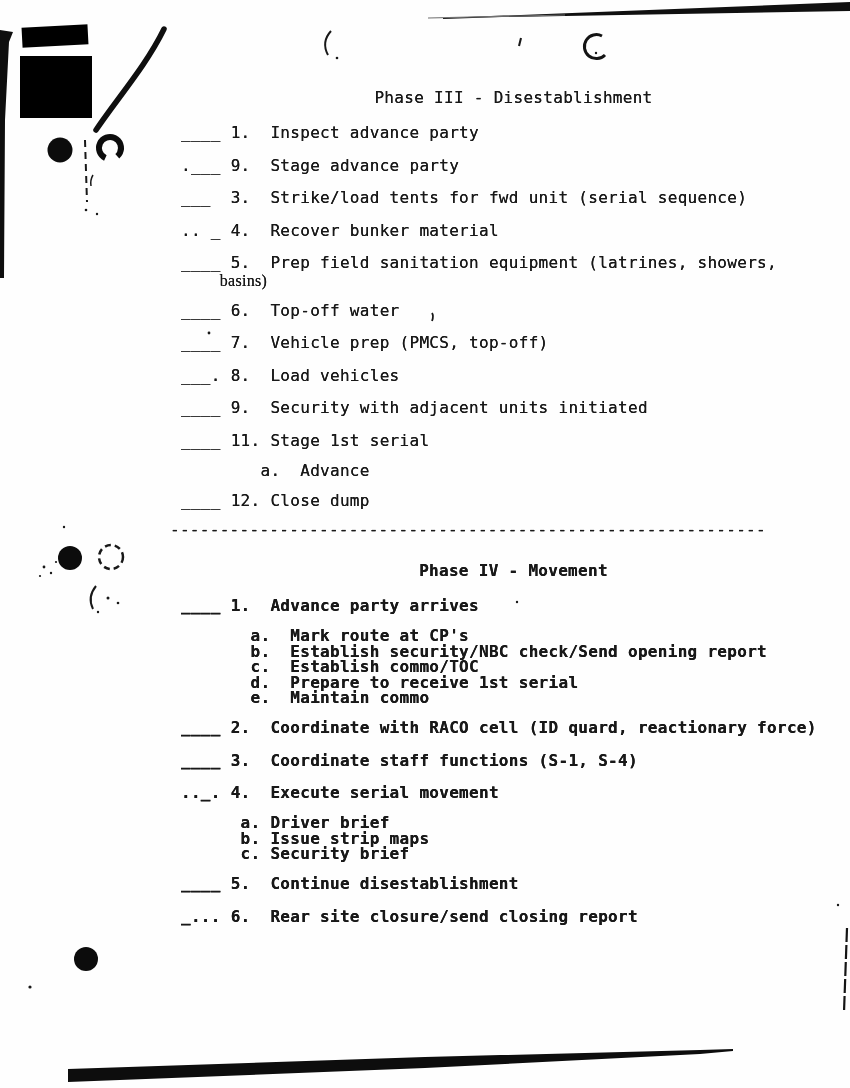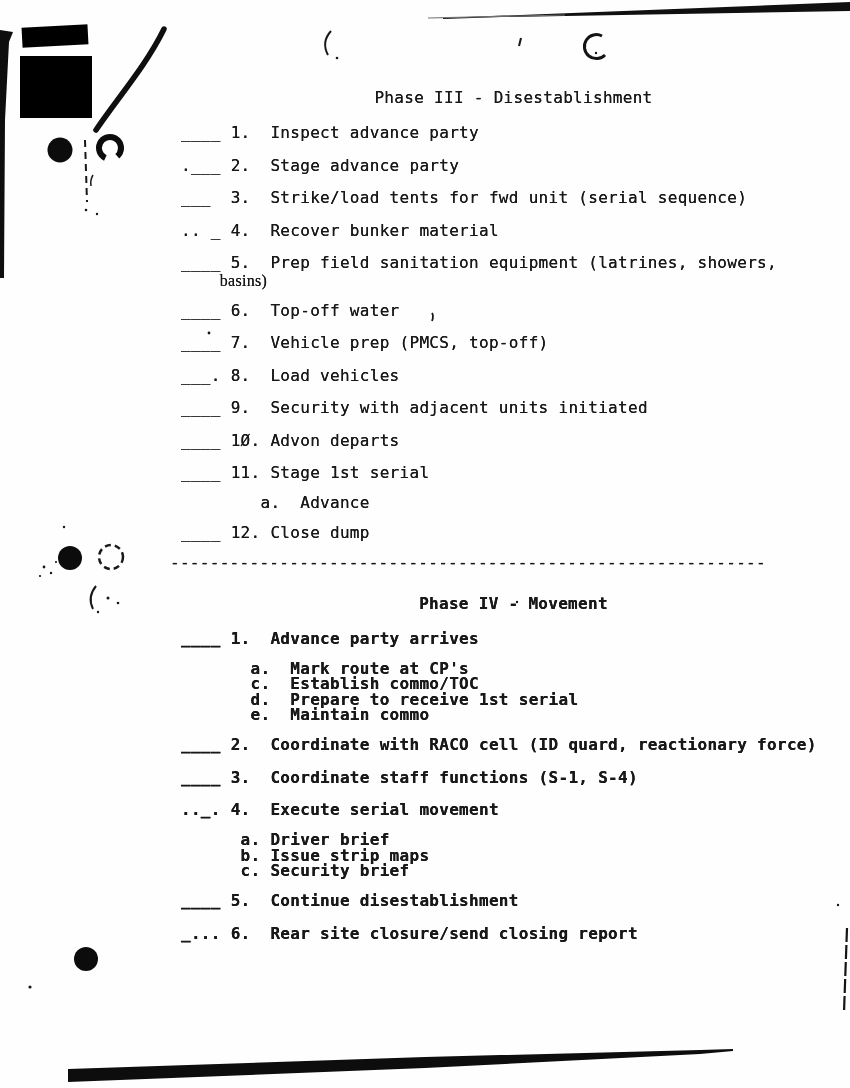--- a/index.html
+++ b/index.html
@@ -105,21 +105,21 @@
     <line x1="847" y1="928" x2="844" y2="1012" stroke="#141414" stroke-width="2.2" stroke-dasharray="14 3"></line>
   </svg>
 
   <div class="doc">
       <div class="doc-section">
         <div class="phase-heading">Phase III - Disestablishment</div>
         <div class="item">
           <div class="line">____ 1.  Inspect advance party</div>
         </div>
         <div class="item">
-          <div class="line">.___ 2.  Stage advance party</div>
+          <div class="line">.___ 9.  Stage advance party</div>
         </div>
         <div class="item">
           <div class="line">___  3.  Strike/load tents for fwd unit (serial sequence)</div>
         </div>
         <div class="item">
           <div class="line">.. _ 4.  Recover bunker material</div>
         </div>
         <div class="item">
           <div class="line">____ 5.  Prep field sanitation equipment (latrines, showers,</div>
           <div class="line wrap-line">         basins)</div>
@@ -130,39 +130,37 @@
         <div class="item">
           <div class="line">____ 7.  Vehicle prep (PMCS, top-off)</div>
         </div>
         <div class="item">
           <div class="line">___. 8.  Load vehicles</div>
         </div>
         <div class="item">
           <div class="line">____ 9.  Security with adjacent units initiated</div>
         </div>
         <div class="item">
-          <div class="line">____ 1Ø. Advon departs</div>
-        </div>
-        <div class="item">
           <div class="line">____ 11. Stage 1st serial</div>
           <div class="subs">
             <div class="line sub-line">        a.  Advance</div>
           </div>
         </div>
         <div class="item">
           <div class="line">____ 12. Close dump</div>
         </div>
         <div class="separator">------------------------------------------------------------</div>
       </div>
       <div class="doc-section">
         <div class="phase-heading">Phase IV - Movement</div>
         <div class="item">
           <div class="line">____ 1.  Advance party arrives</div>
           <div class="subs">
             <div class="line sub-line">       a.  Mark route at CP's</div>
+            <div class="line sub-line">       b.  Establish security/NBC check/Send opening report</div>
             <div class="line sub-line">       c.  Establish commo/TOC</div>
             <div class="line sub-line">       d.  Prepare to receive 1st serial</div>
             <div class="line sub-line">       e.  Maintain commo</div>
           </div>
         </div>
         <div class="item">
           <div class="line">____ 2.  Coordinate with RACO cell (ID quard, reactionary force)</div>
         </div>
         <div class="item">
           <div class="line">____ 3.  Coordinate staff functions (S-1, S-4)</div>

